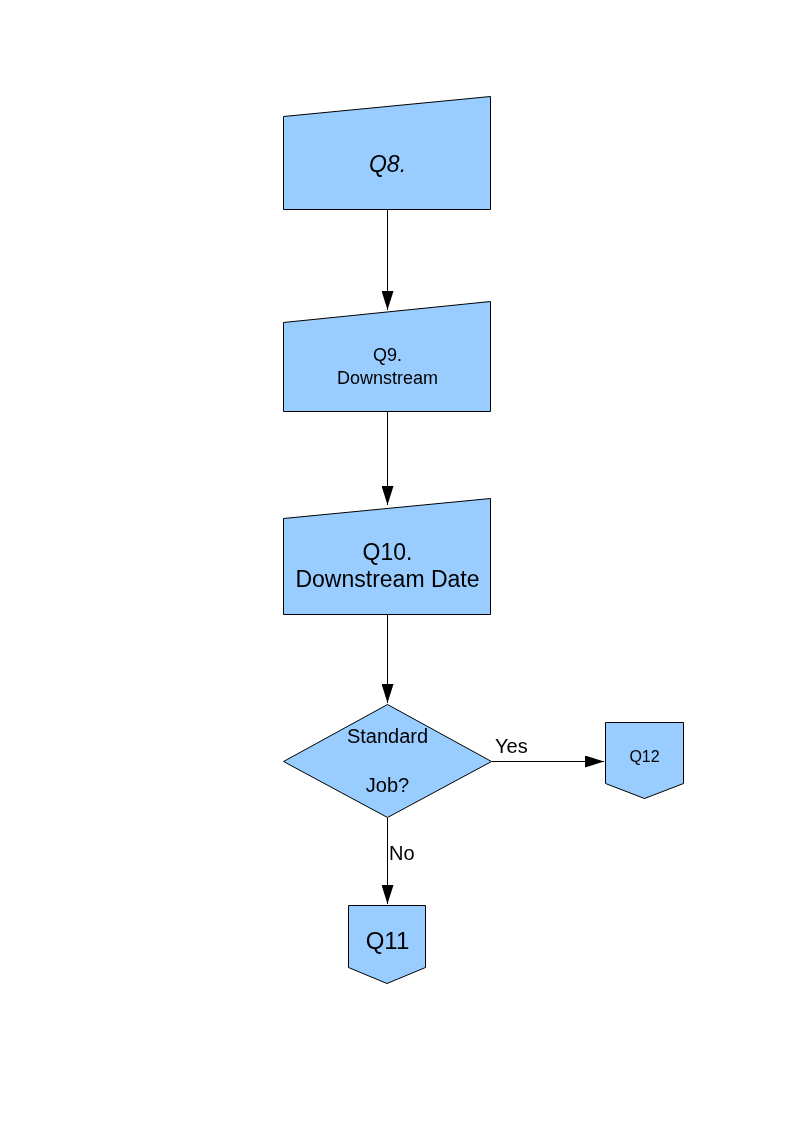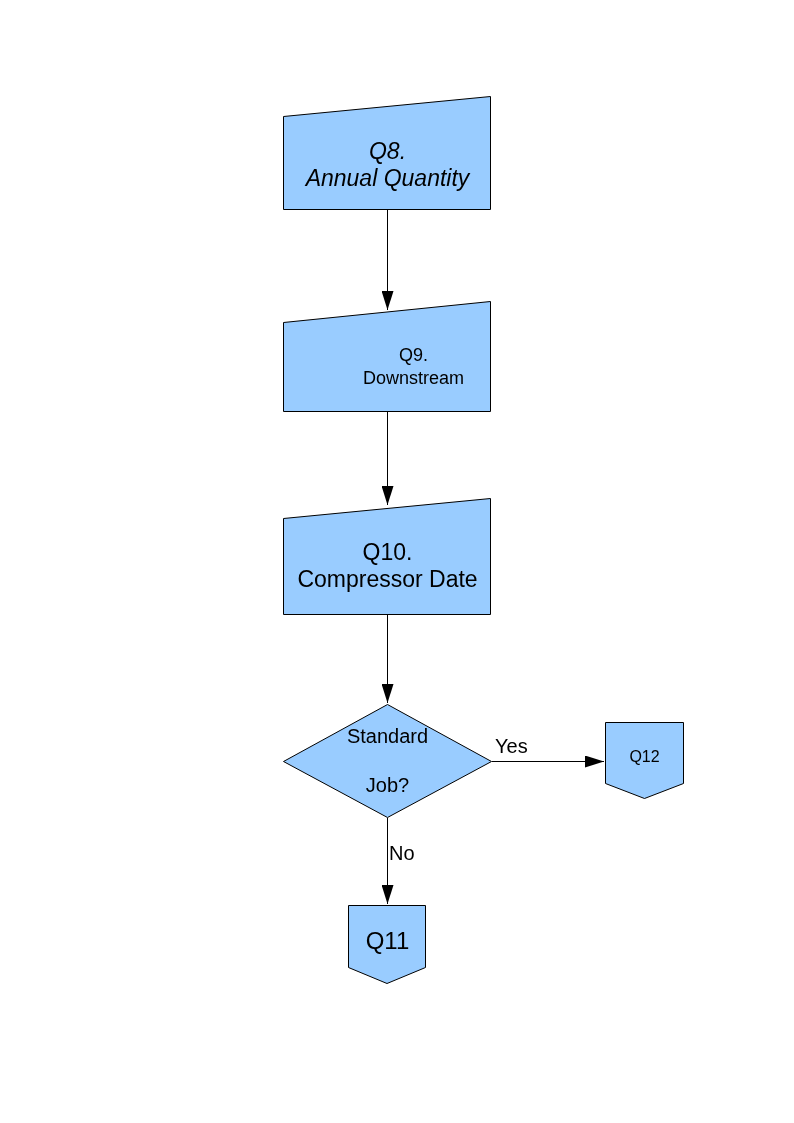--- a/index.html
+++ b/index.html
@@ -32,21 +32,21 @@
     position: absolute;
     display: flex;
     flex-direction: column;
     align-items: center;
     justify-content: center;
     text-align: center;
     pointer-events: none;
     white-space: nowrap;
   }
   .lbl-q8  { left: 284px; top: 120px; width: 207px; height: 89px;  font-size: 23px; line-height: 27px; font-style: italic; }
-  .lbl-q9  { left: 276px; top: 322px; width: 207px; height: 89px;  font-size: 18px; line-height: 23px; padding-left: 34px; }
+  .lbl-q9  { left: 284px; top: 322px; width: 207px; height: 89px;  font-size: 18px; line-height: 23px; }
   .lbl-q10 { left: 284px; top: 518px; width: 207px; height: 96px;  font-size: 23px; line-height: 27px; }
   .lbl-dec { left: 284px; top: 705px; width: 207px; height: 112px; font-size: 20px; line-height: 25px; gap: 24px; }
   .lbl-q11 { left: 349px; top: 906px; width: 77px;  height: 70px;  font-size: 24px; }
   .lbl-q12 { left: 606px; top: 722px; width: 77px;  height: 70px;  font-size: 16px; }
   .edge-label {
     position: absolute;
     font-size: 20px;
     pointer-events: none;
     white-space: nowrap;
   }
@@ -77,31 +77,30 @@
 
   <line x1="387.5" y1="210" x2="387.5" y2="310" marker-end="url(#arrowhead)"></line>
   <line x1="387.5" y1="412" x2="387.5" y2="505" marker-end="url(#arrowhead)"></line>
   <line x1="387.5" y1="615" x2="387.5" y2="703" marker-end="url(#arrowhead)"></line>
   <line x1="387.5" y1="818" x2="387.5" y2="904" marker-end="url(#arrowhead)"></line>
   <line x1="492" y1="761.5" x2="604" y2="761.5" marker-end="url(#arrowhead)"></line>
 </svg>
 
 <div class="node-label lbl-q8">
   <span>Q8.</span>
-  <span>Annual Quantity</span>
 </div>
 
 <div class="node-label lbl-q9">
   <span>Q9.</span>
   <span>Downstream</span>
 </div>
 
 <div class="node-label lbl-q10">
   <span>Q10.</span>
-  <span>Compressor Date</span>
+  <span>Downstream Date</span>
 </div>
 
 <div class="node-label lbl-dec">
   <span>Standard</span>
   <span>Job?</span>
 </div>
 
 <div class="node-label lbl-q11">
   <span>Q11</span>
 </div>

